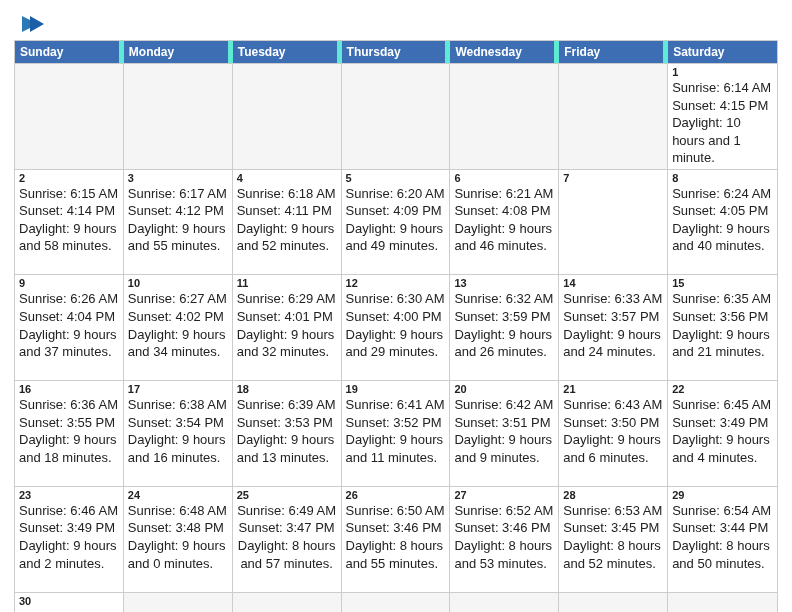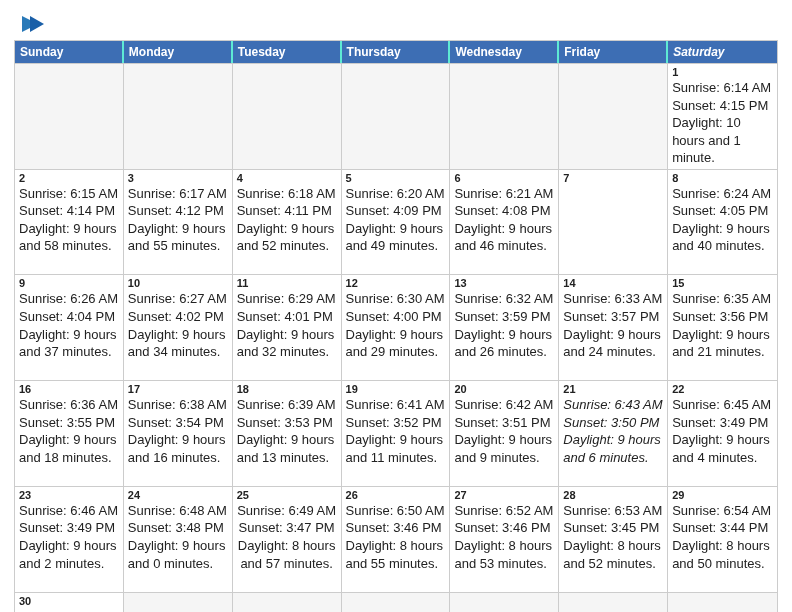--- a/index.html
+++ b/index.html
@@ -64,24 +64,24 @@
     .cal-header {
       display: grid;
       grid-template-columns: repeat(7, 1fr);
       background: #3d6eb4;
     }
     .cal-header-cell {
       color: #fff;
       font-size: 12px;
       font-weight: bold;
       padding: 4px 5px;
-      border-right: 2px solid #5eead4;
+      border-right: 5px solid #5eead4;
       text-align: left;
     }
-    .cal-header-cell:last-child { border-right: none; font-style: italic; }
+    .cal-header-cell:last-child { border-right: none; }
     .cal-body {
       flex: 1;
       display: grid;
       grid-template-rows: repeat(6, 1fr);
     }
     .cal-row {
       display: grid;
       grid-template-columns: repeat(7, 1fr);
       border-top: 1px solid #ccc;
     }
@@ -269,21 +269,21 @@
 Daylight: 9 hours and 11 minutes.</div>
           </div>
           <div class="cal-cell">
             <span class="day-num">20</span>
             <div class="cell-info" style="white-space: pre-line;">Sunrise: 6:42 AM
 Sunset: 3:51 PM
 Daylight: 9 hours and 9 minutes.</div>
           </div>
           <div class="cal-cell">
             <span class="day-num">21</span>
-            <div class="cell-info" style="white-space: pre-line; font-style: italic;">Sunrise: 6:43 AM
+            <div class="cell-info" style="white-space: pre-line;">Sunrise: 6:43 AM
 Sunset: 3:50 PM
 Daylight: 9 hours and 6 minutes.</div>
           </div>
           <div class="cal-cell">
             <span class="day-num">22</span>
             <div class="cell-info" style="white-space: pre-line;">Sunrise: 6:45 AM
 Sunset: 3:49 PM
 Daylight: 9 hours and 4 minutes.</div>
           </div>
         </div>

